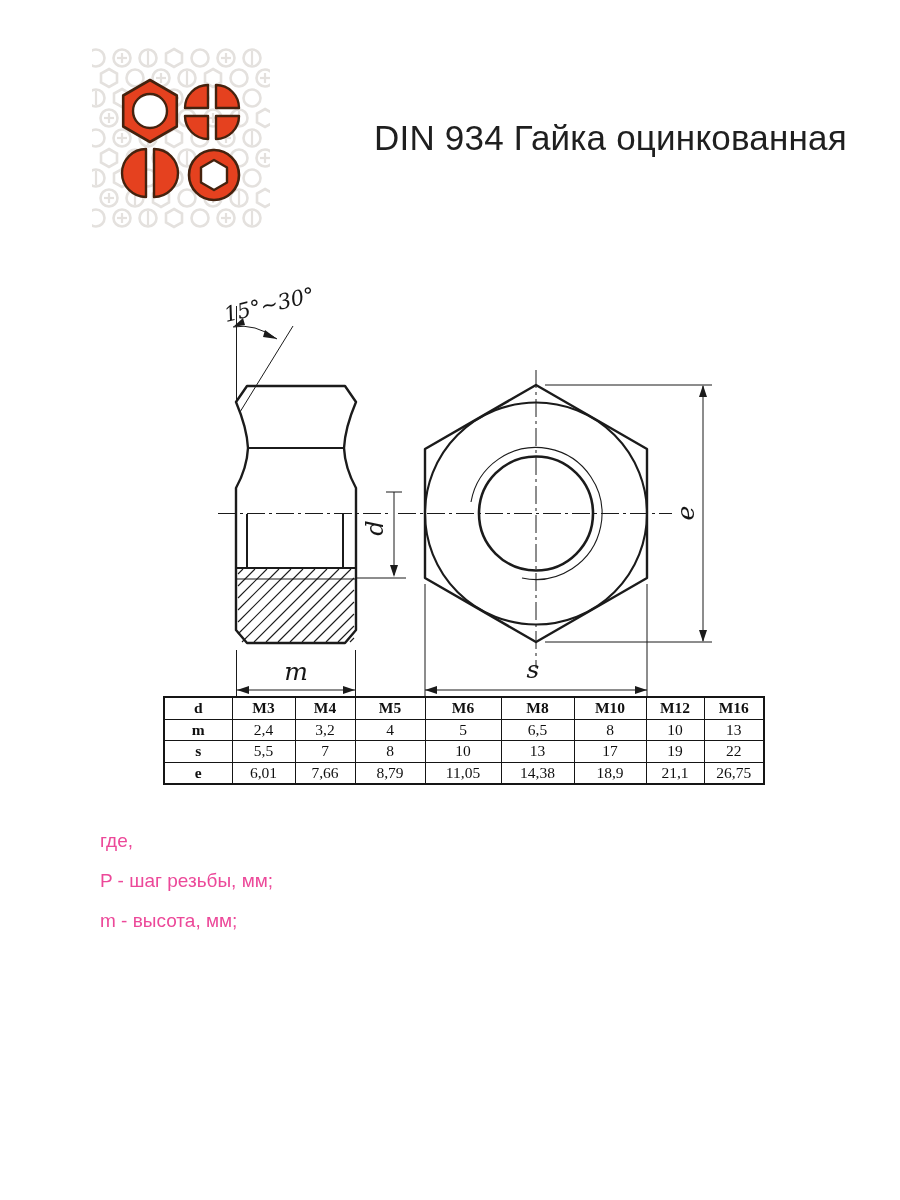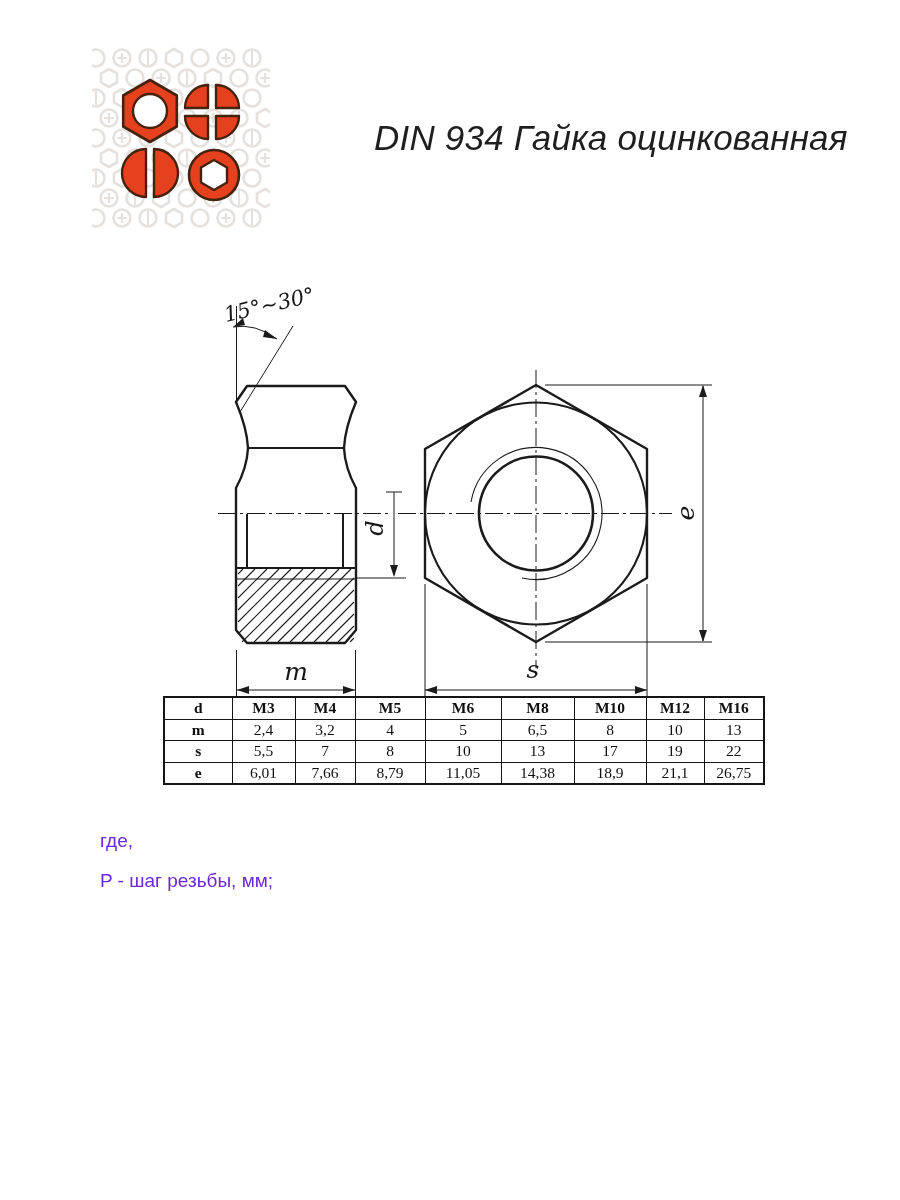--- a/index.html
+++ b/index.html
@@ -2,36 +2,36 @@
 <html><head>
 <meta charset="utf-8">
 <style>
   html,body{margin:0;padding:0;}
   body{
     width:900px;height:1200px;background:#ffffff;position:relative;overflow:hidden;
     font-family:"Liberation Sans",sans-serif;
   }
   .page-title{
     position:absolute;left:374px;top:118px;
-    font-size:35px;color:#1f1f1f;white-space:nowrap;letter-spacing:.2px;font-style:italic;
+    font-size:35px;color:#1f1f1f;white-space:nowrap;letter-spacing:.2px;
   }
   .logo-wrap{position:absolute;left:92px;top:46px;width:178px;height:188px;}
   .drawing-svg{position:absolute;left:0;top:0;}
   .spec-table-wrap{position:absolute;left:163px;top:696px;}
   table.spec{
     border-collapse:collapse;table-layout:fixed;width:600px;
     font-family:"Liberation Serif",serif;font-size:15.5px;color:#101010;
     border:2.5px solid #151515;
   }
   table.spec td{
     border:1.3px solid #151515;text-align:center;vertical-align:middle;
     padding:0;height:20.5px;line-height:20.5px;overflow:hidden;
   }
   table.spec tr.hdr td, table.spec td.rowlabel{font-weight:bold;}
-  .legend{position:absolute;left:100px;top:830px;font-size:19px;color:#6d28d9;}
+  .legend{position:absolute;left:100px;top:830px;font-size:19px;color:#ec4899;}
   .legend div{margin:0 0 19px 0;line-height:21px;}
   .drawtext{font-family:"DejaVu Serif",serif;font-style:italic;fill:#161616;}
 </style>
 </head>
 <body>
 
 <div class="logo-wrap">
   <svg width="178" height="188" viewBox="0 0 178 188" xmlns="http://www.w3.org/2000/svg">
     <g id="logo-pattern">
         <circle cx="4" cy="12" r="8.5" fill="none" stroke="#e4e1de" stroke-width="2.6"></circle>
@@ -315,13 +315,14 @@
           <td>21,1</td>
           <td>26,75</td>
         </tr>
       </tbody>
   </table>
 </div>
 
 <div class="legend">
   <div>где,</div>
   <div>P - шаг резьбы, мм;</div>
+  <div>m - высота, мм;</div>
 </div>
 
 </body></html>

